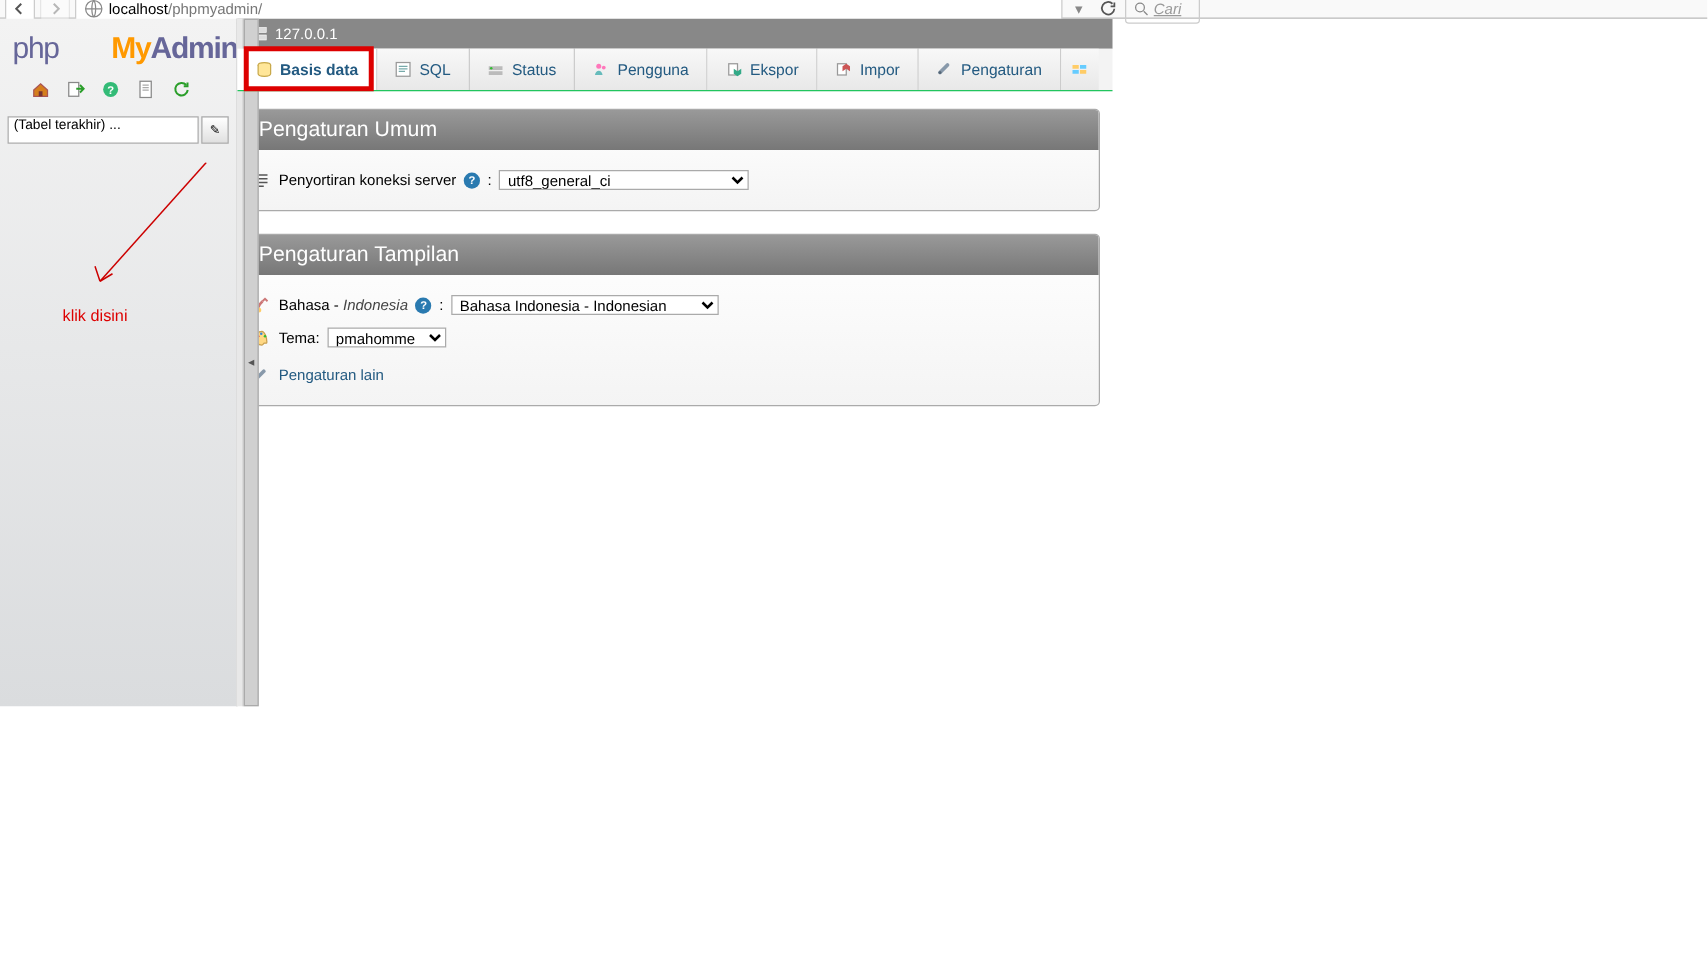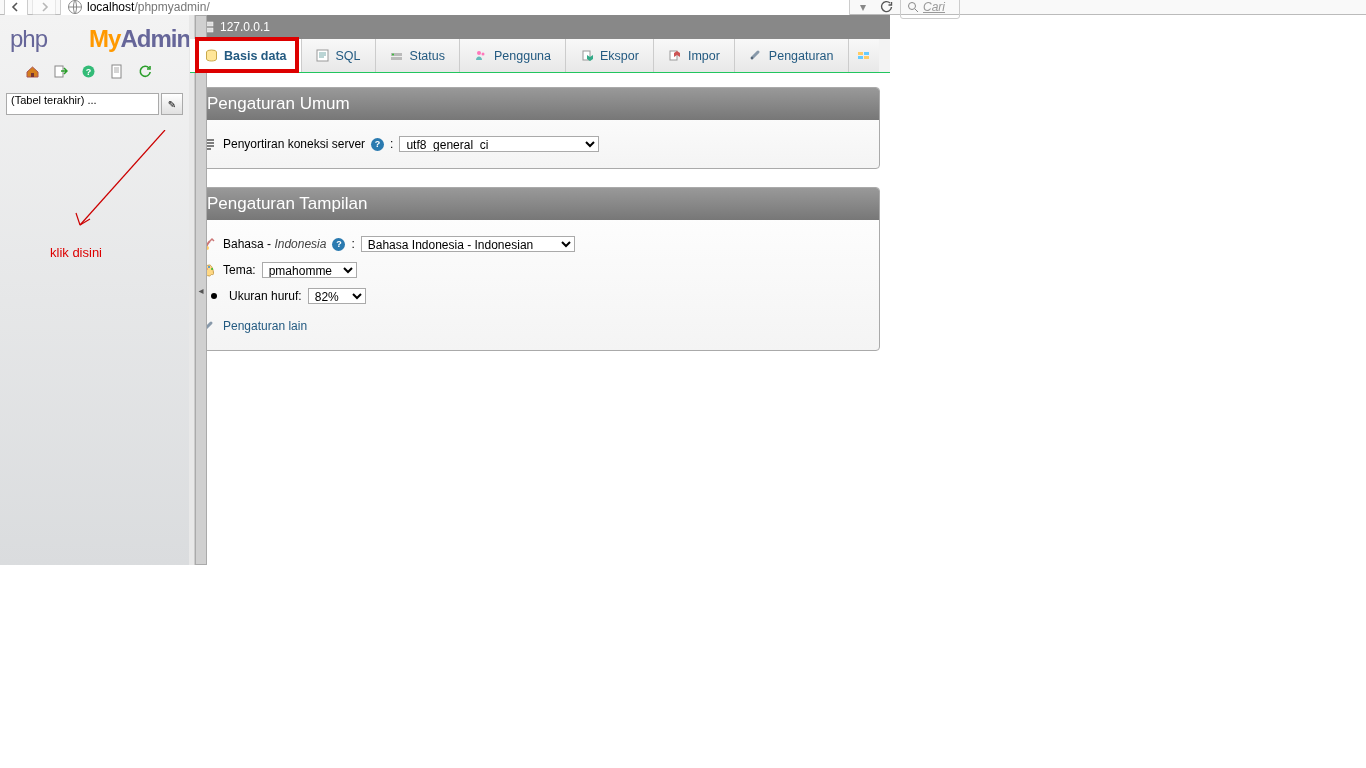--- a/index.html
+++ b/index.html
@@ -299,27 +299,20 @@
                   <circle cx="4.5" cy="6" r="1" fill="#d33"></circle>
                   <circle cx="7" cy="4" r="1" fill="#38d"></circle>
                   <circle cx="10" cy="6" r="1" fill="#3b3"></circle>
                 </svg>
               </span>
             <span>Tema:</span>
             <select class="pma" style="width:95px">
               <option>pmahomme</option>
             </select>
           </div>
-          <div class="row">
-            <span class="bullet"></span>
-            <span>Ukuran huruf:</span>
-            <select class="pma" style="width:58px">
-              <option>82%</option>
-            </select>
-          </div>
           <div class="row" style="margin-top:14px">
             <span class="row-icon">
                 <svg width="14" height="14" viewBox="0 0 14 14">
                   <path d="M3 10l6-6" stroke="#89a" stroke-width="3" stroke-linecap="round"></path>
                   <circle cx="3" cy="10" r="1.3" fill="#567"></circle>
                 </svg>
               </span>
             <span class="link">Pengaturan lain</span>
           </div>
         </div>

